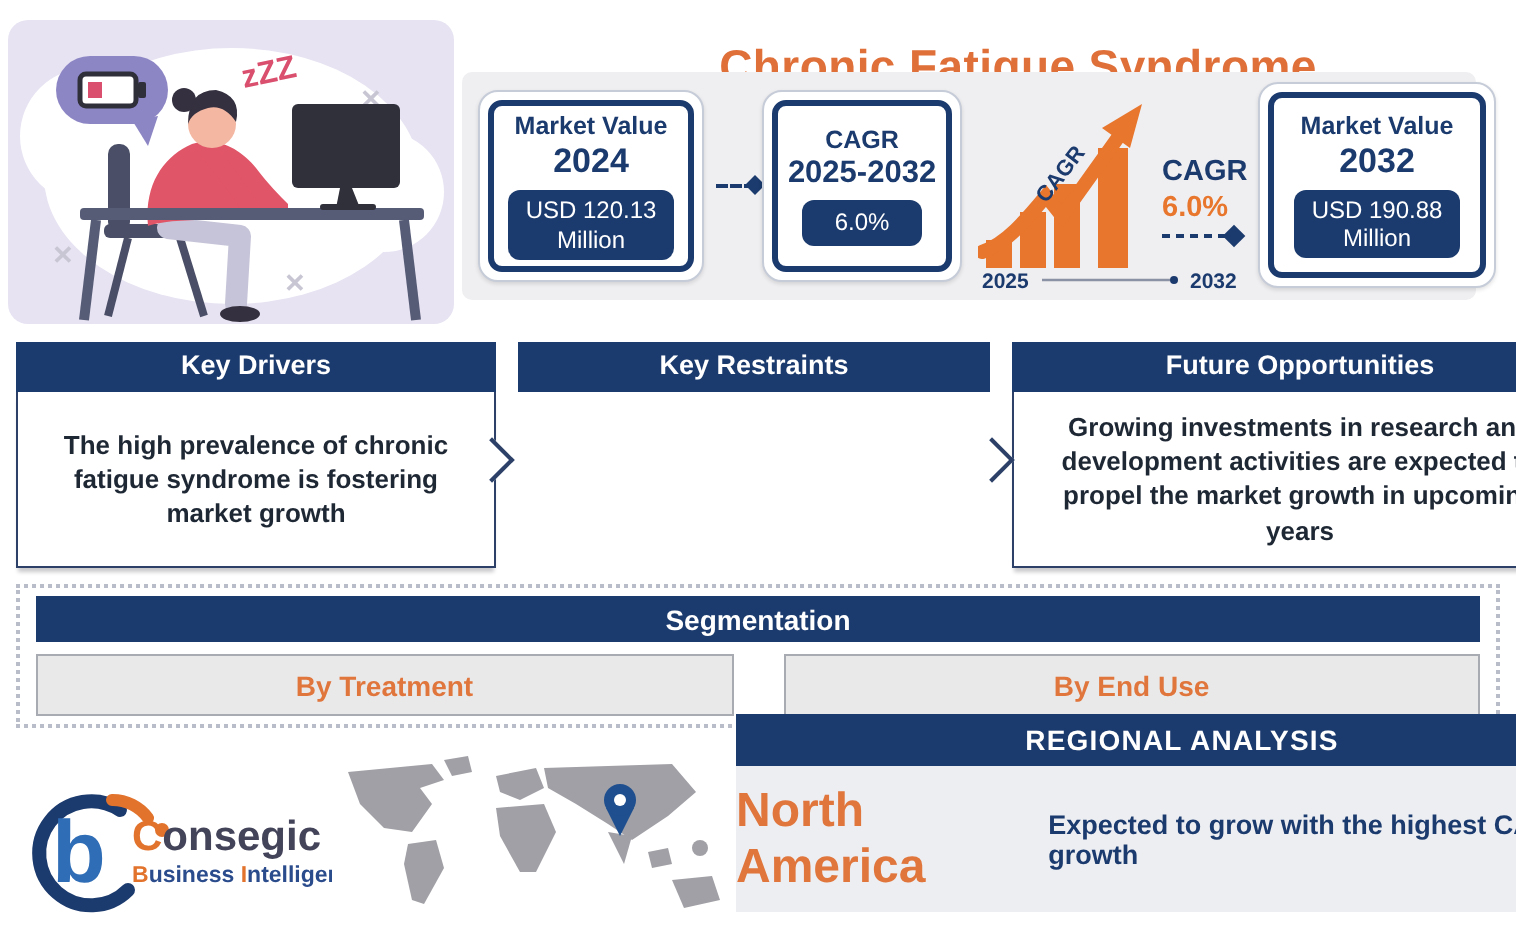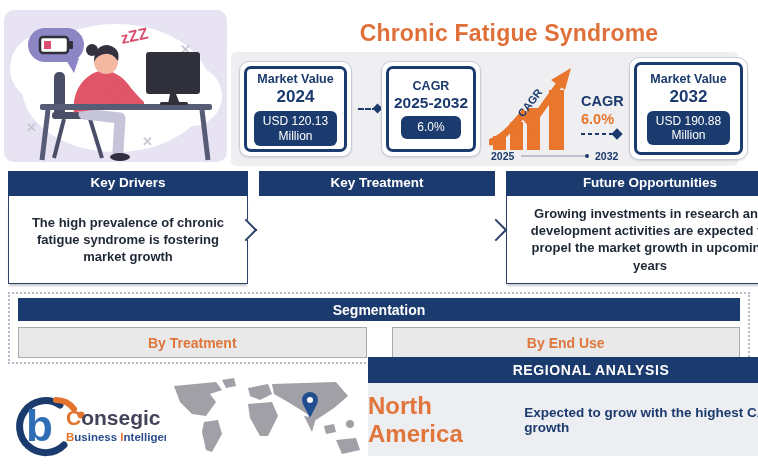--- a/index.html
+++ b/index.html
@@ -15,21 +15,21 @@
     background:#e7e3f2; border-radius:10px; overflow:hidden;
   }
   
   .main-title {
     position:absolute; left:248px; top:16px; width:522px; height:34px;
     display:flex; align-items:center; justify-content:center;
     color:#e0703a; font-size:23px; font-weight:800; letter-spacing:0.2px;
   }
   
   .stats-band {
-    position:absolute; left:231px; top:52px; width:507px; height:114px;
+    position:absolute; left:231px; top:36px; width:507px; height:114px;
     background:#efeef1; border-radius:5px;
   }
   .stat-card {
     position:absolute; background:#fff; border:1px solid #c6ccd8;
     border-radius:10px; padding:4px; box-shadow:0 1px 2px rgba(0,0,0,0.12);
   }
   .stat-inner {
     border:3px solid #1b3a6d; border-radius:7px; width:100%; height:100%;
     display:flex; flex-direction:column; align-items:center; justify-content:center;
     gap:1px; padding:3px 4px;
@@ -213,21 +213,21 @@
         </span>
       </div>
     </div>
   </div>
 
   <div class="insight-col c1">
     <div class="insight-header">Key Drivers</div>
     <div class="insight-body">The high prevalence of chronic fatigue syndrome is fostering market growth</div>
   </div>
   <div class="insight-col c2">
-    <div class="insight-header">Key Treatment</div>
+    <div class="insight-header">Key Restraints</div>
   </div>
   <div class="insight-col c3">
     <div class="insight-header">Future Opportunities</div>
     <div class="insight-body">Growing investments in research and development activities are expected to propel the market growth in upcoming years</div>
   </div>
   <div class="chevron-sep s1"></div>
   <div class="chevron-sep s2"></div>
 
   <div class="segmentation">
     <div class="seg-header">Segmentation</div>

